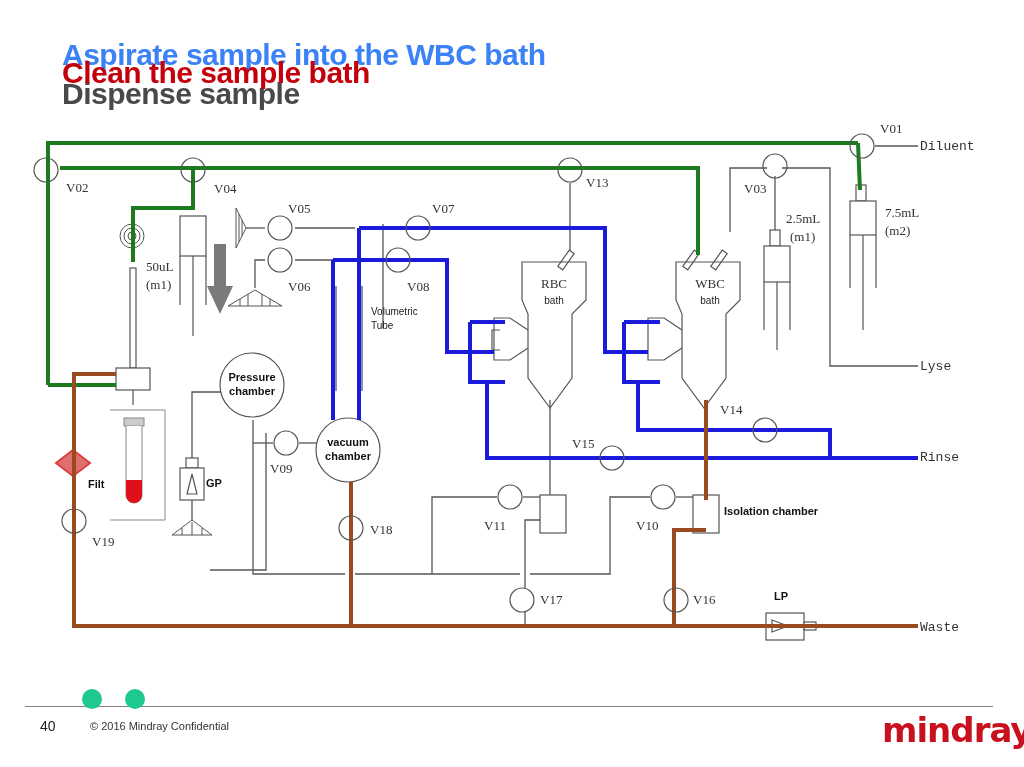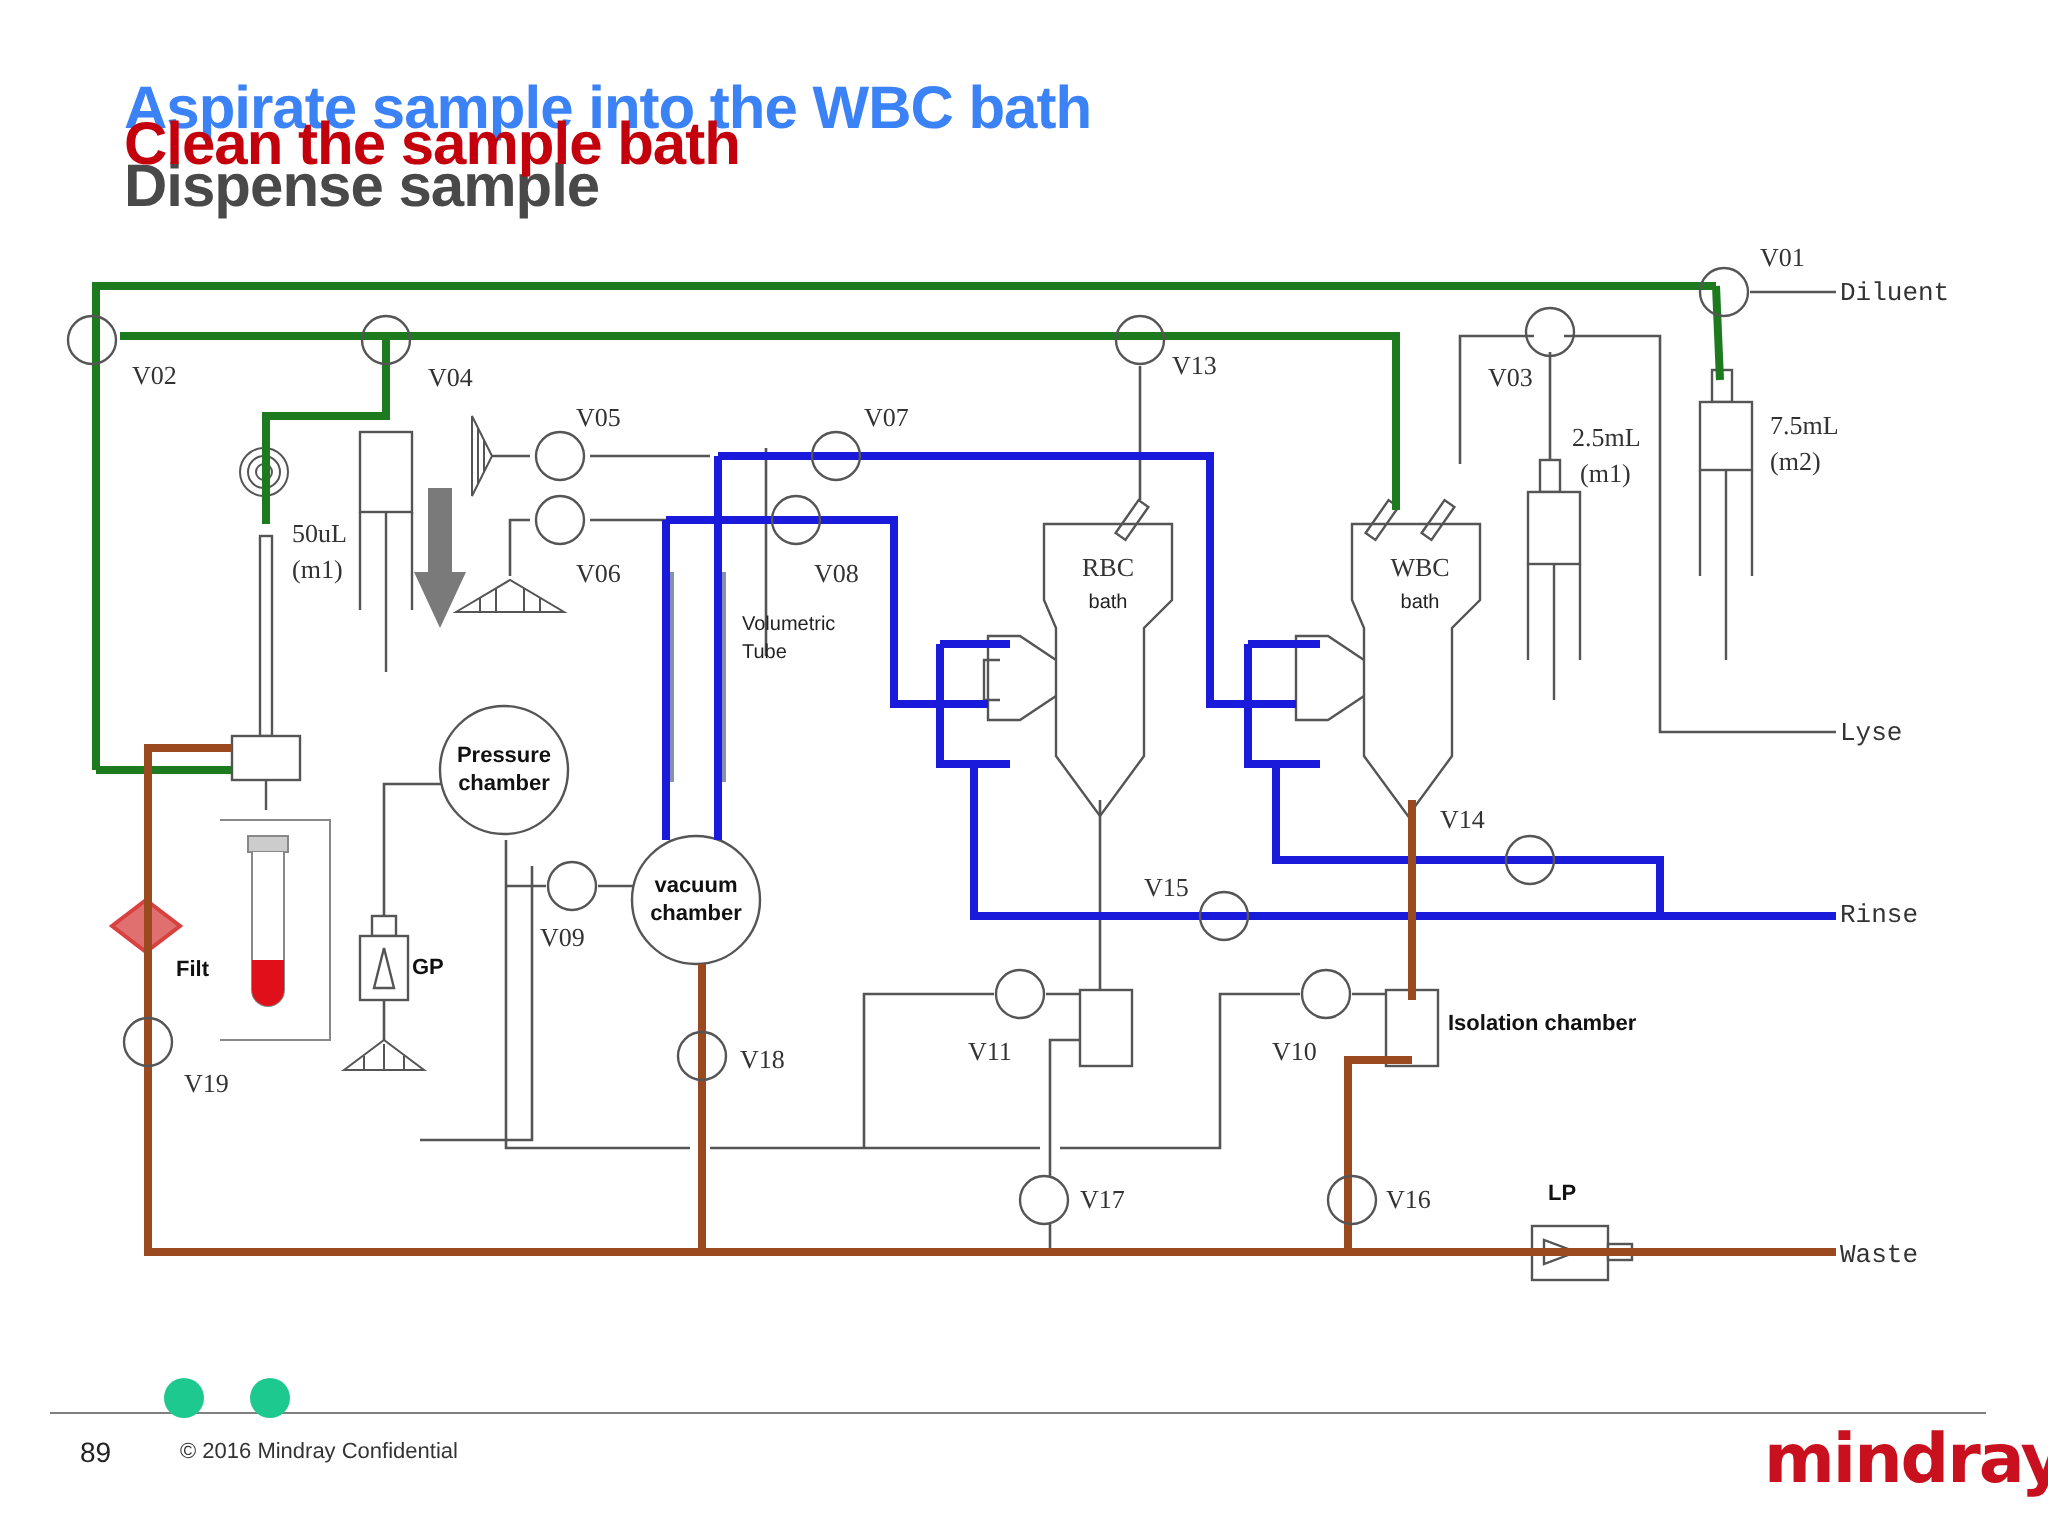--- a/index.html
+++ b/index.html
@@ -245,15 +245,15 @@
 
   <text class="mono" x="920" y="150">Diluent</text>
   <text class="mono" x="920" y="370">Lyse</text>
   <text class="mono" x="920" y="461">Rinse</text>
   <text class="mono" x="920" y="631">Waste</text>
 </svg>
 
 <div class="footer-line"></div>
 <div class="dot" style="left:82px"></div>
 <div class="dot" style="left:125px"></div>
-<div class="page-num">89</div>
+<div class="page-num">40</div>
 <div class="copyright">© 2016 Mindray Confidential</div>
 <div class="logo">mindray</div>
 
 </body></html>

